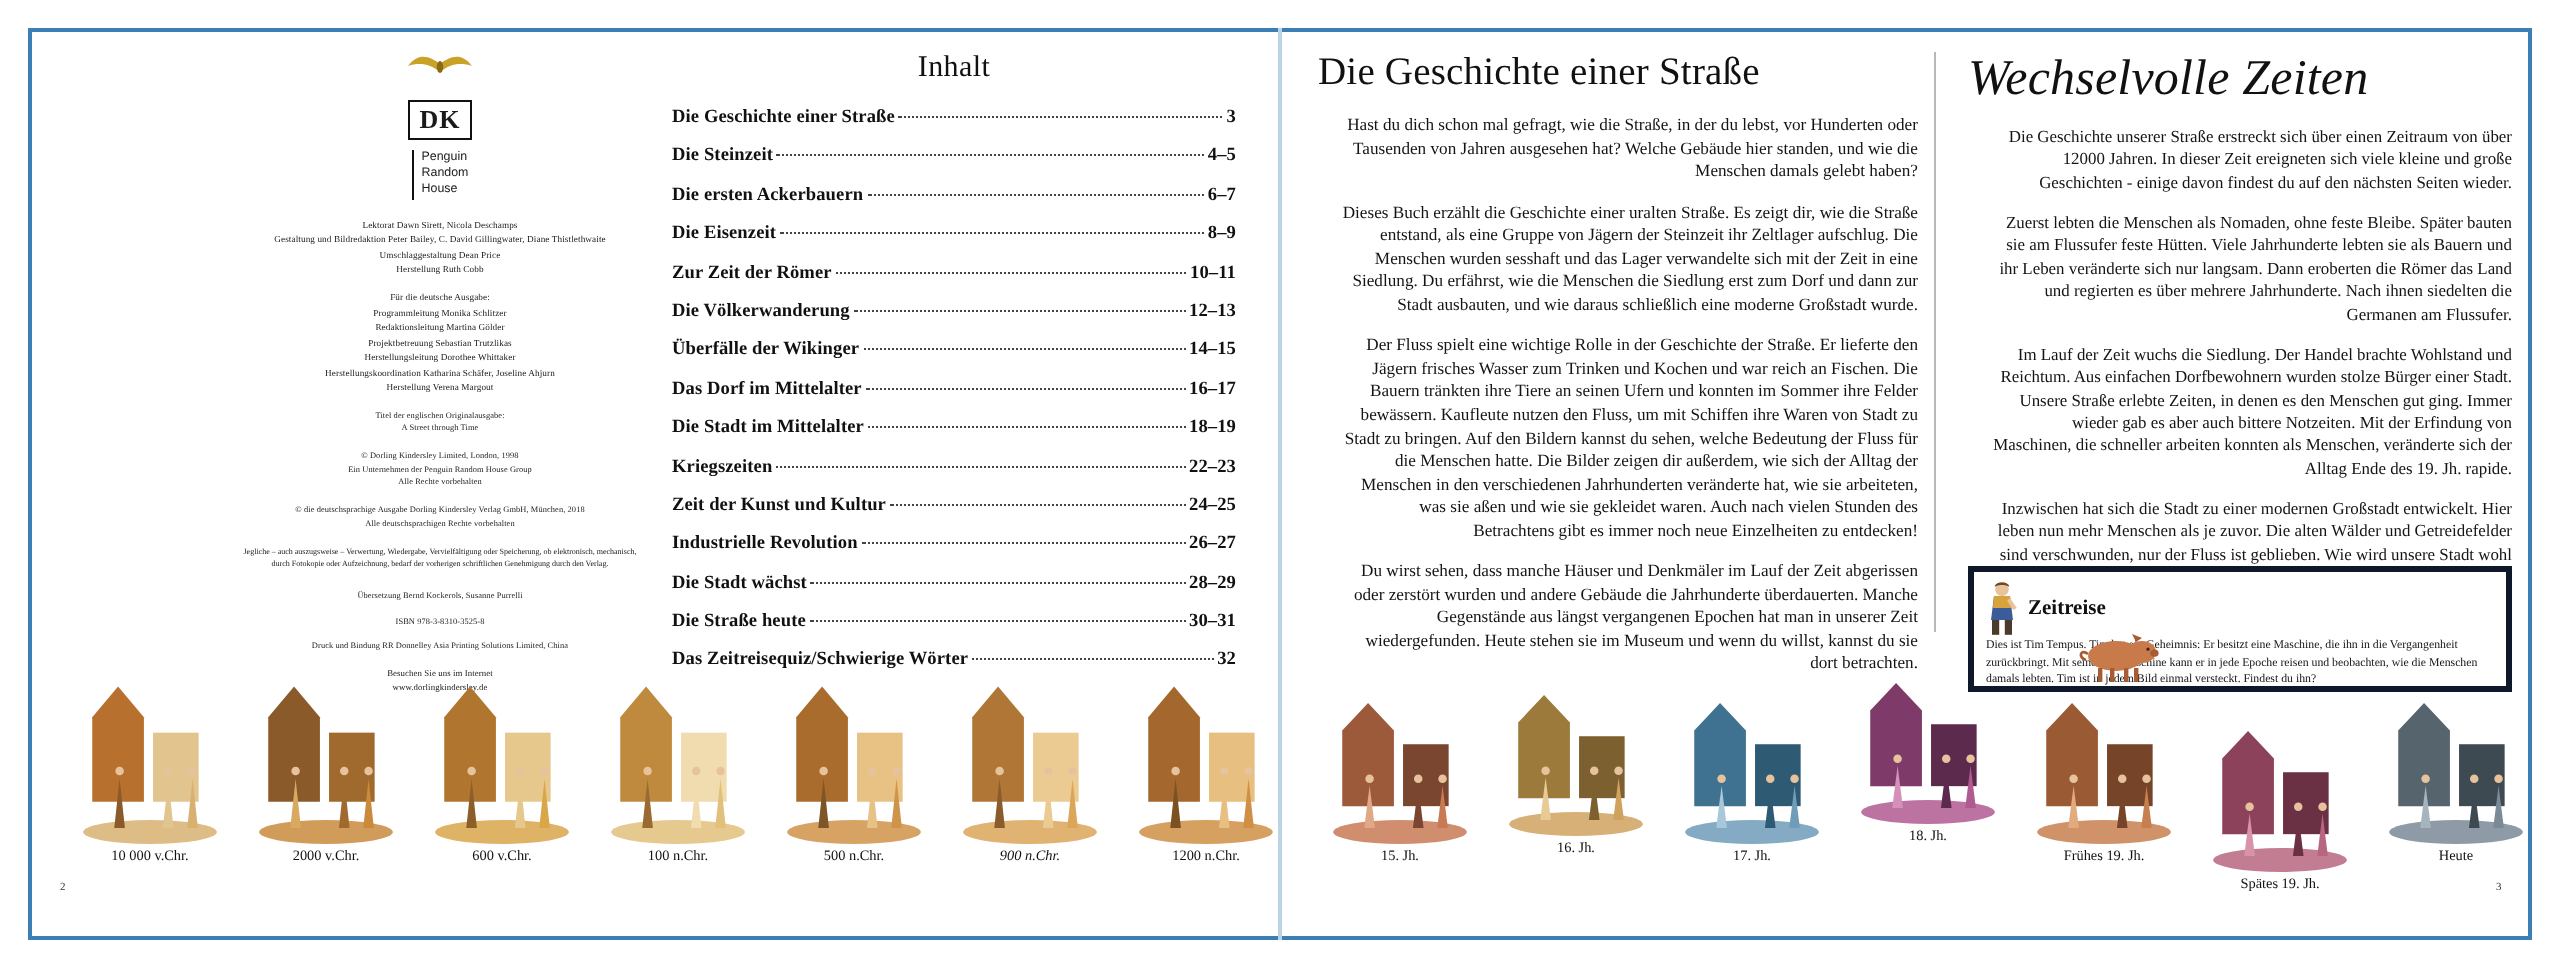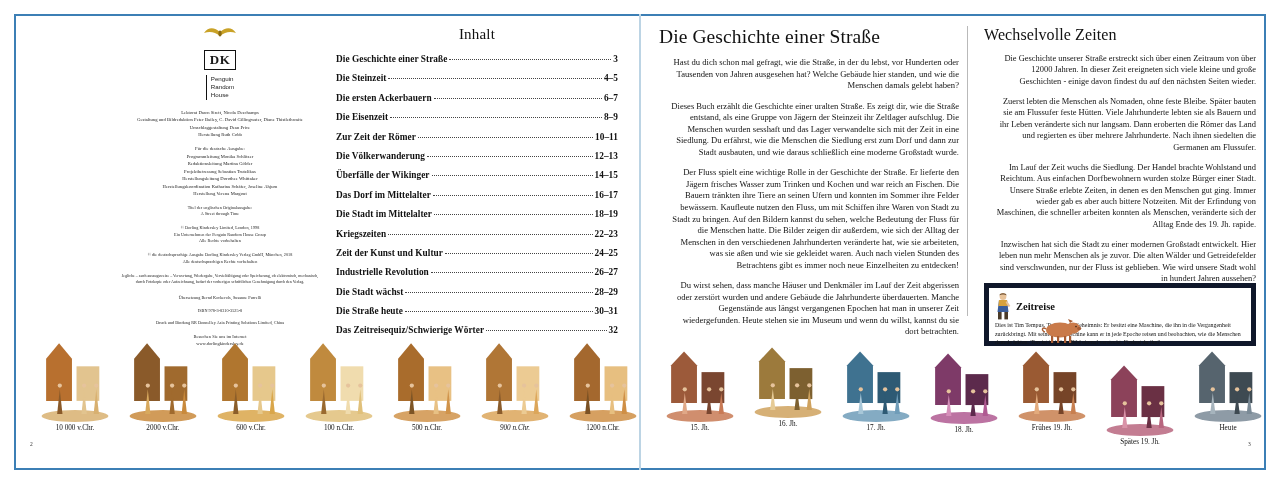--- a/index.html
+++ b/index.html
@@ -82,35 +82,35 @@
   .col-mid {
     position: absolute; left: 659px; top: 26px; width: 300px;
   }
   .col-right {
     position: absolute; left: 984px; top: 26px; width: 272px;
   }
   .art-title {
     font-size: 19.5px; color: #111; margin: 0 0 9px 0;
     font-weight: normal; letter-spacing: 0.1px;
   }
-  .art-title.small { font-size: 16px; }
+  .art-title.small { font-size: 25px; font-style: italic; }
   .art-p {
     font-size: 8.6px; line-height: 1.345; color: #141414;
     margin: 0 0 9px 12px; text-align: right;
   }
   .col-right .art-p { font-size: 8.45px; line-height: 1.345; }
   .col-div {
     position: absolute; left: 967px; top: 26px; width: 1px; height: 290px;
     background: #b9b9b9;
   }
 
   
   .zeitreise {
     position: absolute; left: 984px; top: 283px; width: 272px; height: 63px;
-    border: 5px solid #0f172a; background: #fff;
+    border: 3px solid #0f172a; background: #fff;
     padding: 4px 6px 4px 6px;
   }
   .zr-head {
     display: flex; align-items: center; gap: 5px; margin-bottom: 1px;
   }
   .zr-title {
     font-size: 10.5px; font-weight: bold; color: #111;
   }
   .zr-body {
     font-size: 5.9px; line-height: 1.45; color: #141414;
@@ -535,21 +535,21 @@
               <path d="M44.459999999999994 78 L47.12 56.760000000000005 L49.78 78 Z" fill="#2e5a74"></path>
               <circle cx="47.12" cy="53.32" r="2.128" fill="#e6c39c"></circle>
             </g>
             <g>
               <path d="M56.620000000000005 78 L59.28 56.760000000000005 L61.94 78 Z" fill="#6f9cb8"></path>
               <circle cx="59.28" cy="53.32" r="2.128" fill="#e6c39c"></circle>
             </g>
           </svg>
           <div class="tl-cap">17. Jh.</div>
         </div>
-        <div class="tl-scene" style="left: 926px; top: 20px; width: 76px;">
+        <div class="tl-scene" style="left: 926px; top: 8px; width: 76px;">
           <svg viewBox="0 0 76 86" width="76" height="86" class="tl-art">
             <ellipse cx="38" cy="80" rx="33.44" ry="6" fill="#b05a92" opacity="0.85"></ellipse>
             <path d="M9.12 67.08000000000001 L9.12 29.240000000000002 L22.04 15.480000000000002 L34.96 29.240000000000002 L34.96 67.08000000000001 Z" fill="#7e3a68"></path>
             <rect x="39.52" y="36.12" width="22.8" height="30.959999999999997" fill="#5c2a4c"></rect>
             <g>
               <path d="M20.14 78 L22.8 56.760000000000005 L25.46 78 Z" fill="#d68fba"></path>
               <circle cx="22.8" cy="53.32" r="2.128" fill="#e6c39c"></circle>
             </g>
             <g>
               <path d="M44.459999999999994 78 L47.12 56.760000000000005 L49.78 78 Z" fill="#5c2a4c"></path>

